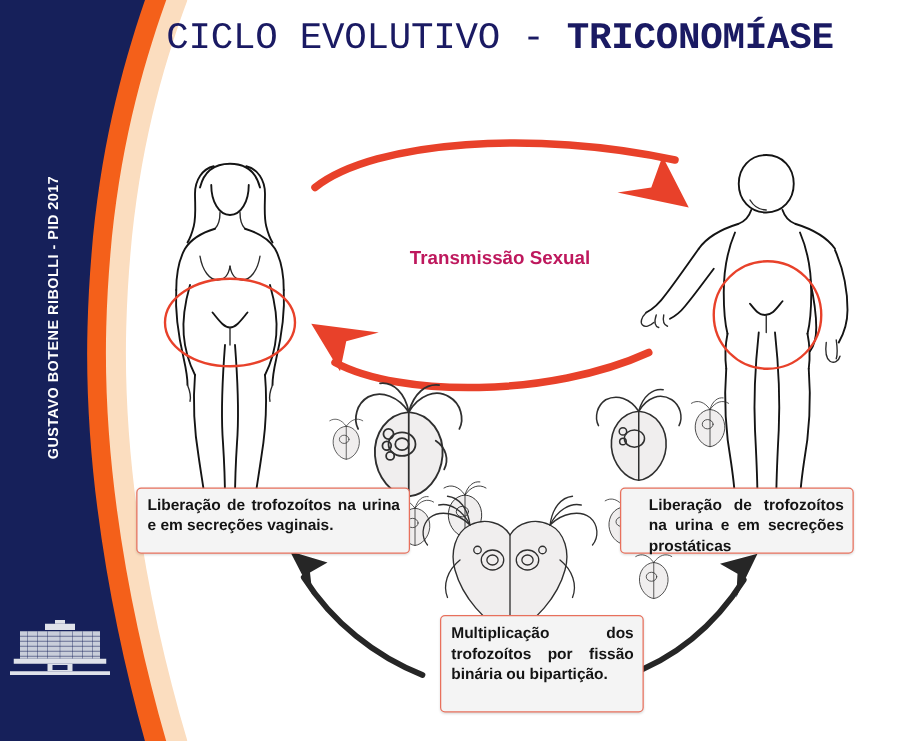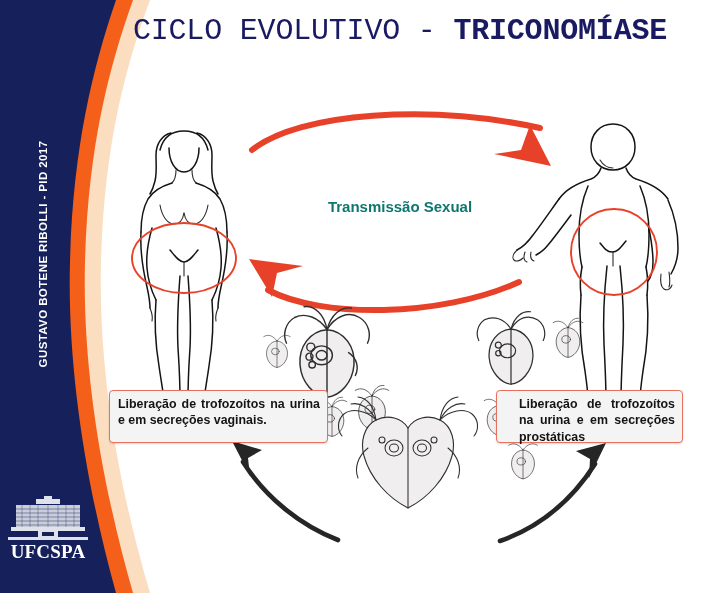--- a/index.html
+++ b/index.html
@@ -42,21 +42,21 @@
     font-size:30px;
     letter-spacing:-0.2px;
     font-family:Liberation Mono, monospace;
     white-space:nowrap;
   }
   .title .t-bold{font-weight:bold;}
 
   
   .center-label{
     position:absolute;left:300px;top:198px;width:200px;
-    text-align:center;color:#0f766e;font-size:15px;font-weight:bold;
+    text-align:center;color:#be185d;font-size:15px;font-weight:bold;
     font-family:"Liberation Sans", sans-serif;
   }
 
   
   .callout{
     position:absolute;
     background:#f4f4f4;
     border:1.6px solid #e8705c;
     border-radius:4px;
     color:#141414;
@@ -118,21 +118,20 @@
             <line x1="40" y1="9" x2="40" y2="31"></line>
           <line x1="50" y1="9" x2="50" y2="31"></line>
             <line x1="58" y1="9" x2="58" y2="31"></line>
           <line x1="66" y1="9" x2="66" y2="31"></line>
         </g>
         <rect x="3" y="31" width="74" height="4" fill="#dfe2ea"></rect>
         <rect x="30" y="35" width="20" height="6" fill="#dfe2ea"></rect>
         <rect x="34" y="36" width="12" height="4" fill="#16205a"></rect>
         <rect x="0" y="41" width="80" height="3" fill="#dfe2ea"></rect>
       </svg>
-      <div class="logo-word">UFCSPA</div>
     </div>
   </div>
 
   <div class="title">
     <span>CICLO EVOLUTIVO - </span><span class="t-bold">TRICONOMÍASE</span>
   </div>
 
   <svg width="727" height="593" viewBox="0 0 727 593" style="position:absolute;left:0;top:0;pointer-events:none">
 
     <g>
@@ -327,14 +326,15 @@
       </g>
     </g>
   </svg>
 
   <div class="center-label">Transmissão Sexual</div>
 
   <div class="callout" id="callout-left">Liberação de trofozoítos na urina e em secreções vaginais.</div>
 
   <div class="callout" id="callout-right">Liberação de trofozoítos na urina e em secreções prostáticas</div>
 
+  <div class="callout" id="callout-bottom">Multiplicação dos trofozoítos por fissão binária ou bipartição.</div>
 
 </div>
 
 </body></html>

